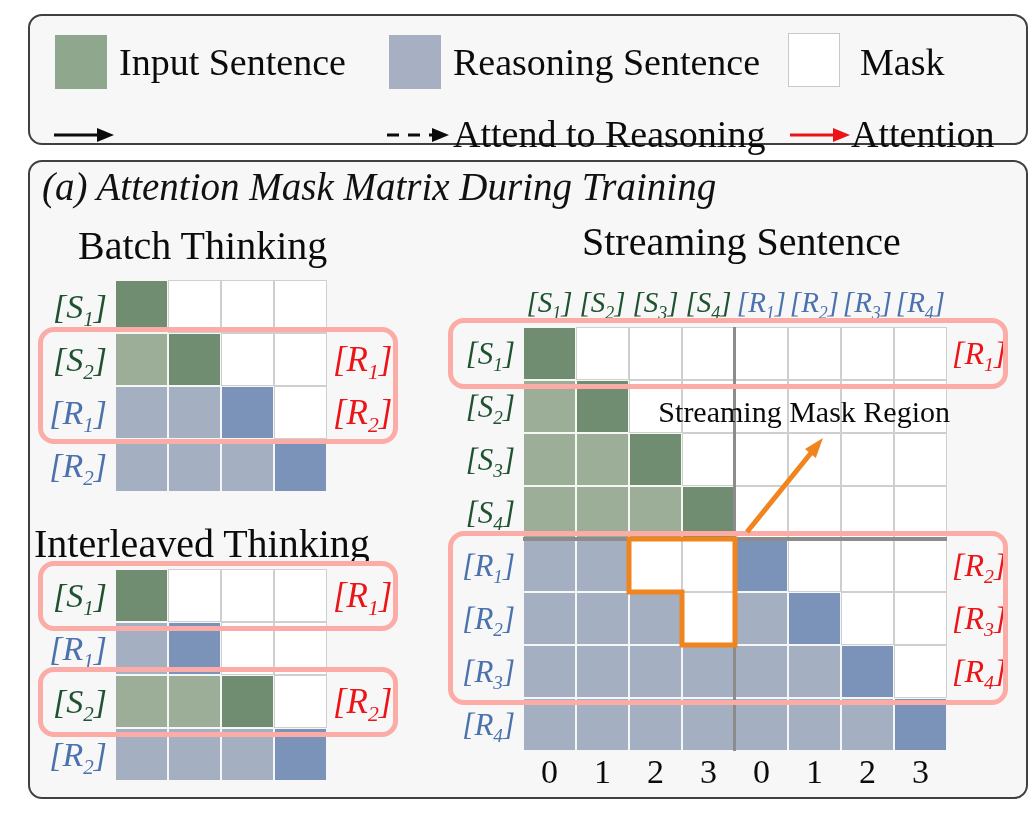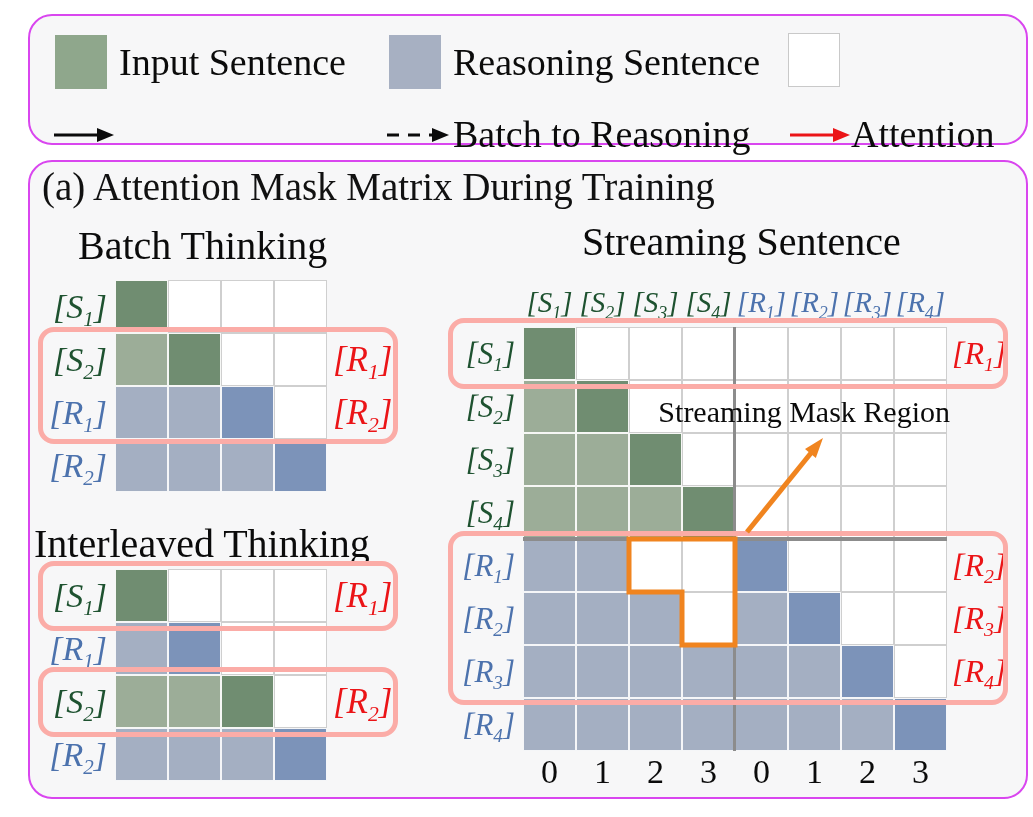--- a/index.html
+++ b/index.html
@@ -1,29 +1,29 @@
 <!DOCTYPE html>
 <html style="--dg: #708D71; --lg: #9CAD98; --lb: #A4AFC2; --db: #7C93B9; --legend_green: #8FA78C; --legend_blue: #A7B0C2; --label_green: #1E5230; --label_blue: #4C72AD; --label_red: #EB1417; --box_red: #FBACA7; --orange: #F0841F; --gray_line: #8C8C8C;"><head>
 <meta charset="utf-8">
 <style>
   html,body{margin:0;padding:0;background:#ffffff;}
   body{width:1033px;height:817px;font-family:"Liberation Serif","DejaVu Serif",serif;}
   .page{position:relative;width:1033px;height:817px;overflow:hidden;}
-  .panel{position:absolute;background:#f7f7f8;border:2px solid #d946ef;border-radius:24px;box-sizing:border-box;}
+  .panel{position:absolute;background:#f7f7f8;border:2px solid #404040;border-radius:14px;box-sizing:border-box;}
   #legend-panel{left:28px;top:14px;width:1000px;height:131px;}
   #main-panel{left:28px;top:160px;width:1000px;height:639px;}
   .abs{position:absolute;}
   .swatch{position:absolute;width:52px;height:54px;box-sizing:border-box;}
   .swatch.green{background:var(--legend_green);}
   .swatch.blue{background:var(--legend_blue);}
   .swatch.white{background:#ffffff;border:1.5px solid #c9c9c9;}
   .leg-label{position:absolute;font-size:38px;color:#0b0b0b;white-space:nowrap;line-height:54px;height:54px;}
   .leg-label2{position:absolute;font-size:38px;color:#0b0b0b;white-space:nowrap;line-height:40px;height:40px;top:98px;}
   .arrow-svg{position:absolute;top:106px;}
-  .panel-title{position:absolute;left:42px;top:164px;font-size:39px;color:#111;white-space:nowrap;z-index:2;}
+  .panel-title{position:absolute;left:42px;top:164px;font-size:39px;font-style:italic;color:#111;white-space:nowrap;z-index:2;}
   .sec-title{position:absolute;font-size:40px;color:#0b0b0b;white-space:nowrap;z-index:2;}
   #batch-title{left:78px;top:222px;}
   #interleaved-title{left:34px;top:520px;}
   #streaming-title{left:582px;top:218px;}
   .cell{position:absolute;width:53px;height:53px;box-sizing:border-box;z-index:2;}
   .c-w{background:#ffffff;border:1px solid #cfcfcf;}
   .c-dg{background:var(--dg);border:1px solid #f6f7f5;}
   .c-lg{background:var(--lg);border:1px solid #f6f7f5;}
   .c-lb{background:var(--lb);border:1px solid #f5f6f8;}
   .c-db{background:var(--db);border:1px solid #f5f6f8;}
@@ -56,31 +56,32 @@
 <div class="page">
 
   <div class="panel" id="legend-panel">
     <div class="swatch green" style="left:25px;top:19px;"></div>
     <div class="leg-label" style="left:89px;top:19px;">Input Sentence</div>
 
     <div class="swatch blue" style="left:359px;top:19px;"></div>
     <div class="leg-label" style="left:423px;top:19px;">Reasoning Sentence</div>
 
     <div class="swatch white" style="left:758px;top:17px;"></div>
+    <div class="leg-label" style="left:830px;top:19px;">Mask</div>
 
     <svg class="arrow-svg" style="left:22px;" width="64" height="26">
       <line x1="2" y1="13" x2="47" y2="13" stroke="#0b0b0b" stroke-width="3"></line>
       <polygon points="62,13 45,6 45,20" fill="#0b0b0b"></polygon>
     </svg>
 
     <svg class="arrow-svg" style="left:355px;" width="66" height="26">
       <line x1="2" y1="13" x2="49" y2="13" stroke="#0b0b0b" stroke-width="3" stroke-dasharray="12 9"></line>
       <polygon points="64,13 47,6 47,20" fill="#0b0b0b"></polygon>
     </svg>
-    <div class="leg-label2" style="left:423px;">Batch to Reasoning</div>
+    <div class="leg-label2" style="left:423px;">Attend to Reasoning</div>
 
     <svg class="arrow-svg" style="left:758px;" width="64" height="26">
       <line x1="2" y1="13" x2="47" y2="13" stroke="#EB1417" stroke-width="3"></line>
       <polygon points="62,13 45,6 45,20" fill="#EB1417"></polygon>
     </svg>
     <div class="leg-label2" style="left:821px;">Attention</div>
   </div>
 
   <div class="panel" id="main-panel"></div>
 

